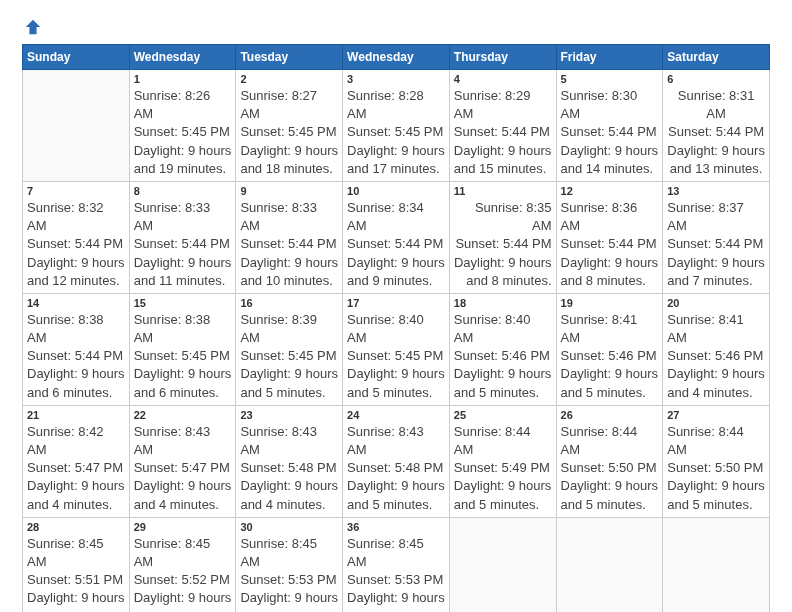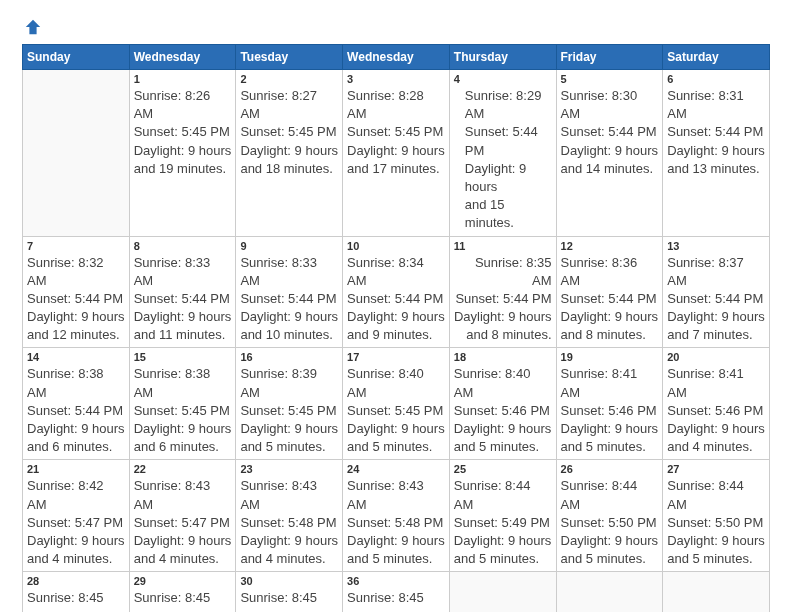--- a/index.html
+++ b/index.html
@@ -149,35 +149,35 @@
           </td>
           <td>
             <div class="day-number">3</div>
             <div class="day-info" style="white-space: pre-line;">Sunrise: 8:28 AM
 Sunset: 5:45 PM
 Daylight: 9 hours
 and 17 minutes.</div>
           </td>
           <td>
             <div class="day-number">4</div>
-            <div class="day-info" style="white-space: pre-line; margin-left: 11px;">Sunrise: 8:29 AM
+            <div class="day-info" style="white-space: pre-line;">Sunrise: 8:29 AM
 Sunset: 5:44 PM
 Daylight: 9 hours
 and 15 minutes.</div>
           </td>
           <td>
             <div class="day-number">5</div>
             <div class="day-info" style="white-space: pre-line;">Sunrise: 8:30 AM
 Sunset: 5:44 PM
 Daylight: 9 hours
 and 14 minutes.</div>
           </td>
           <td>
             <div class="day-number">6</div>
-            <div class="day-info" style="white-space: pre-line;">Sunrise: 8:31 AM
+            <div class="day-info" style="white-space: pre-line; text-align: center;">Sunrise: 8:31 AM
 Sunset: 5:44 PM
 Daylight: 9 hours
 and 13 minutes.</div>
           </td>
         </tr>
         <tr>
           <td>
             <div class="day-number">7</div>
             <div class="day-info" style="white-space: pre-line;">Sunrise: 8:32 AM
 Sunset: 5:44 PM

